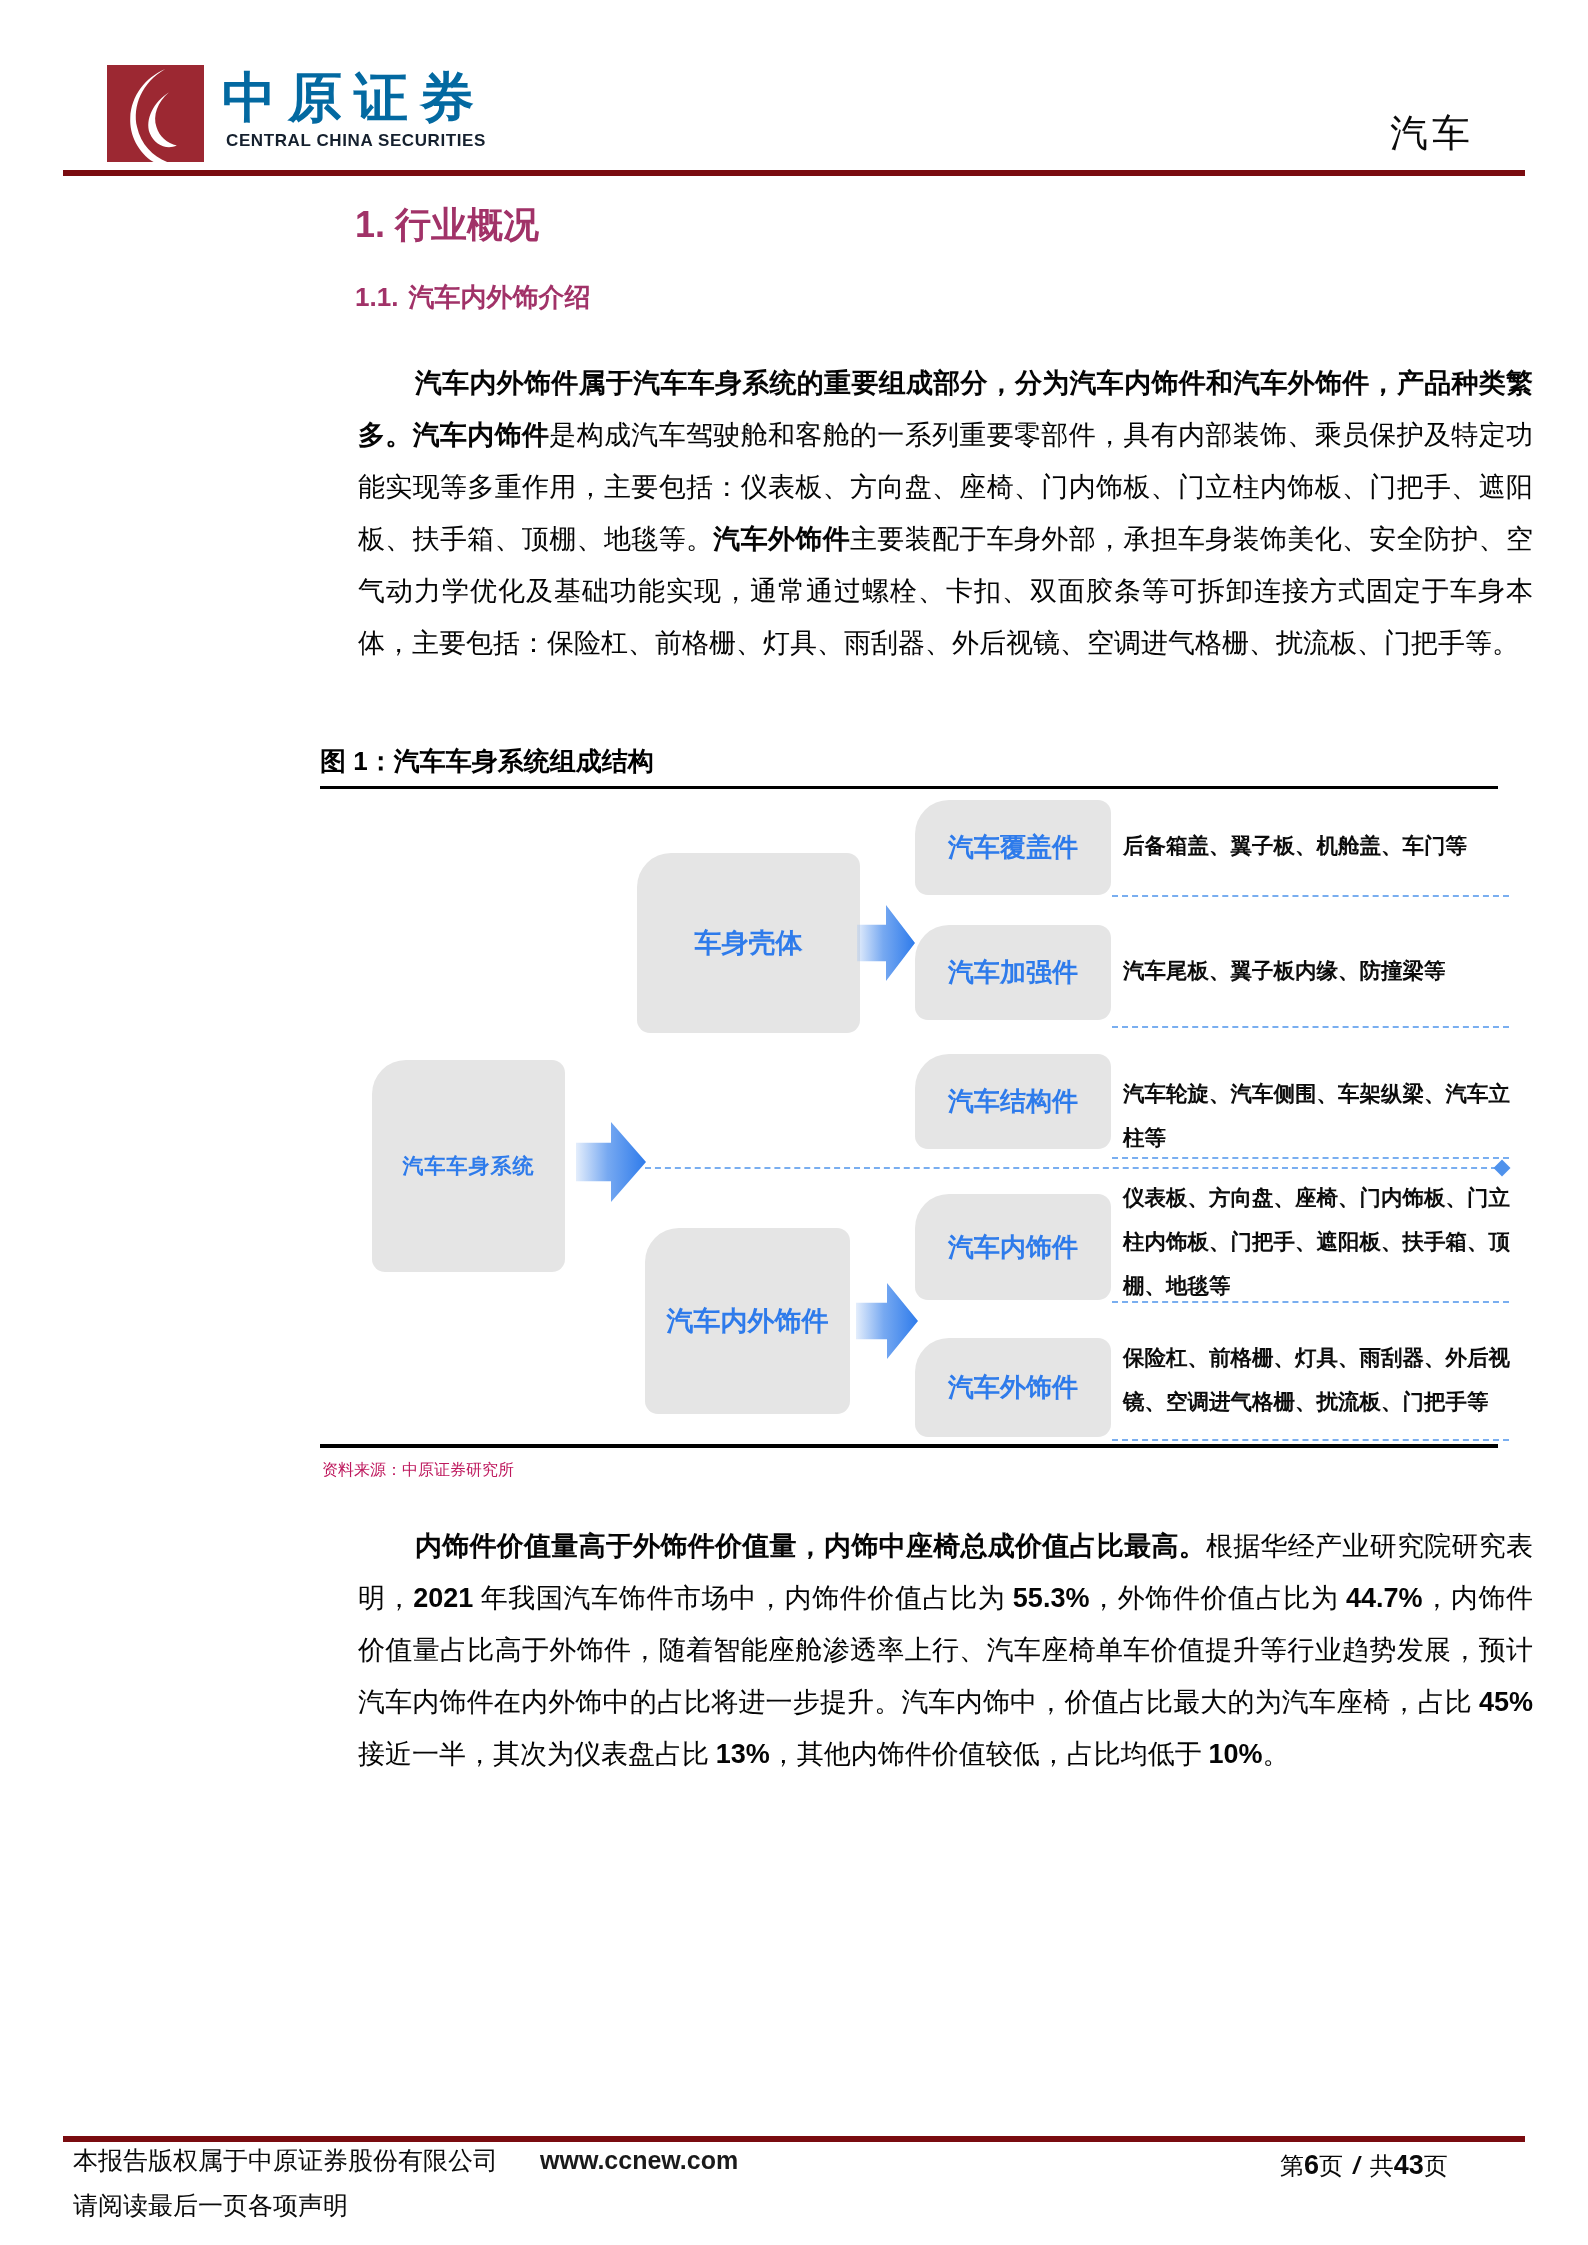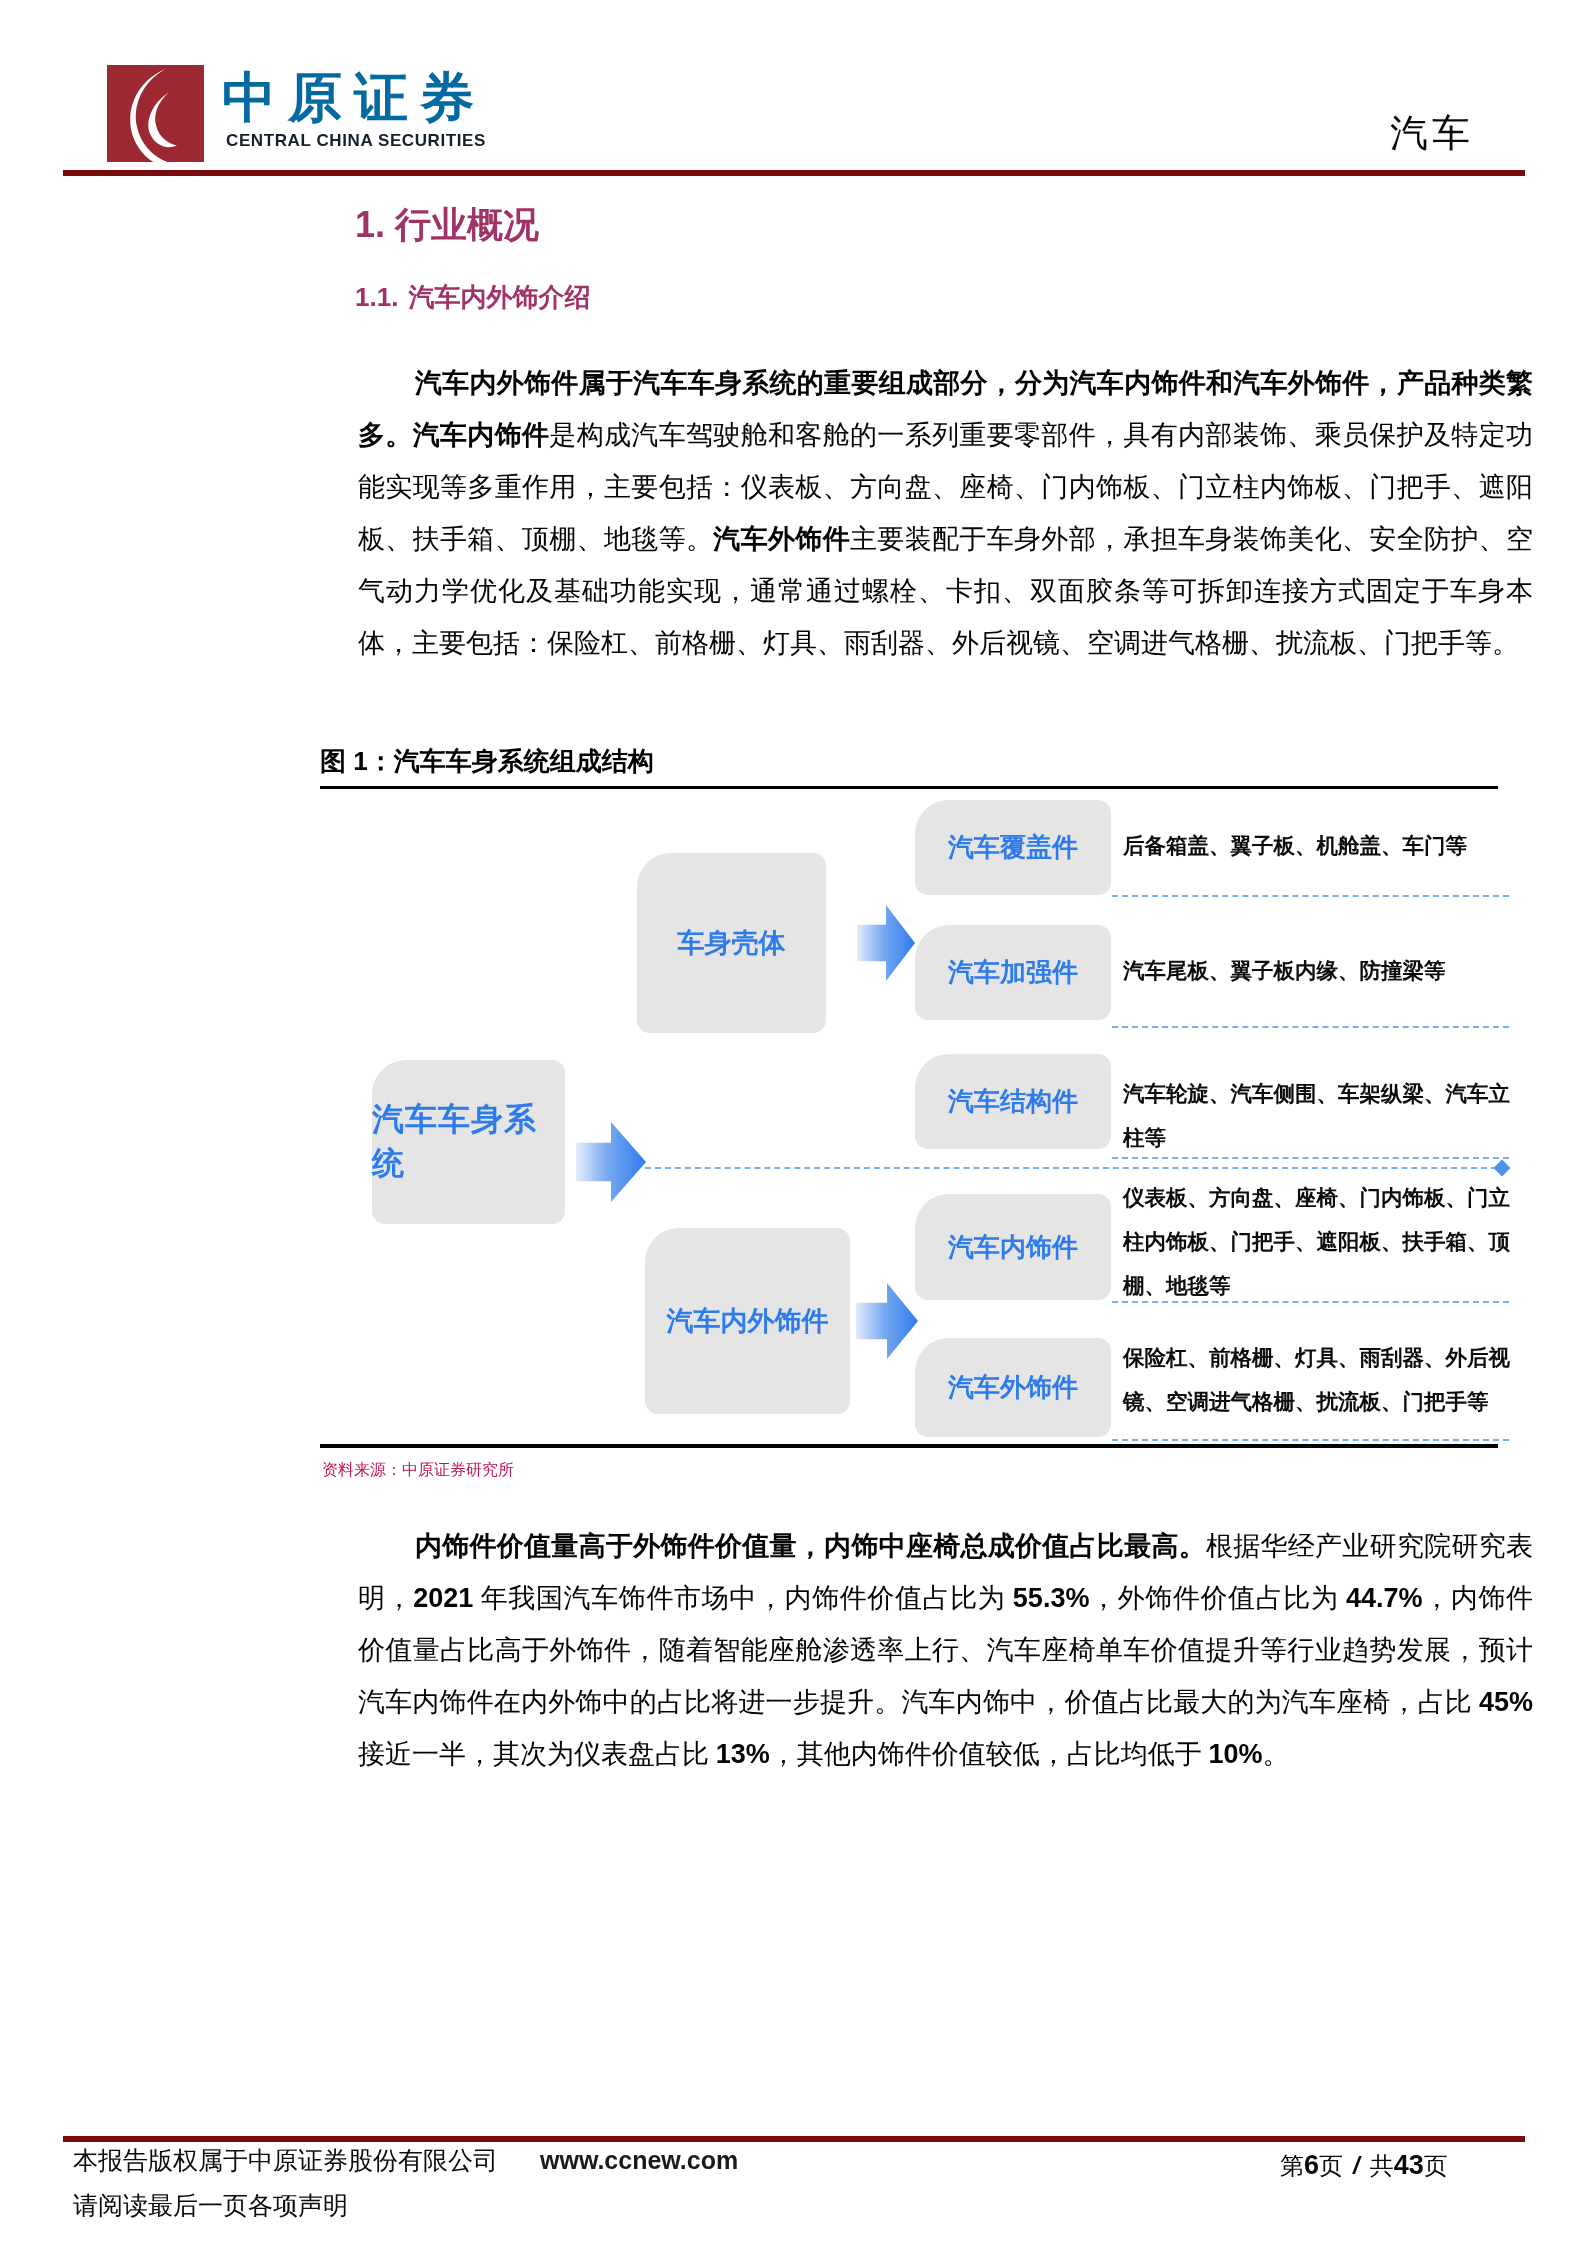--- a/index.html
+++ b/index.html
@@ -77,26 +77,26 @@
 
   <div class="abs para" style="top:357px;">
     <span class="b">汽车内外饰件属于汽车车身系统的重要组成部分，分为汽车内饰件和汽车外饰件，产品种类繁多。</span><span class="b">汽车内饰件</span><span>是构成汽车驾驶舱和客舱的一系列重要零部件，具有内部装饰、乘员保护及特定功能实现等多重作用，主要包括：仪表板、方向盘、座椅、门内饰板、门立柱内饰板、门把手、遮阳板、扶手箱、顶棚、地毯等。</span><span class="b">汽车外饰件</span><span>主要装配于车身外部，承担车身装饰美化、安全防护、空气动力学优化及基础功能实现，通常通过螺栓、卡扣、双面胶条等可拆卸连接方式固定于车身本体，主要包括：保险杠、前格栅、灯具、雨刮器、外后视镜、空调进气格栅、扰流板、门把手等。</span>
   </div>
 
   <div class="abs fig-caption">图 1：汽车车身系统组成结构</div>
   <div class="abs fig-rule" style="top:786px;height:3px;"></div>
 
   <div class="abs diagram">
 
-    <div class="dbox" style="left:12px;top:265px;width:193px;height:164px;font-size:32px;letter-spacing:1px;">汽车车身系统</div>
+    <div class="dbox" style="left:12px;top:265px;width:193px;height:212px;font-size:21px;letter-spacing:1px;">汽车车身系统</div>
     <div class="arrow" style="left:216px;top:327px;width:70px;height:80px;"></div>
     <div class="dash" style="left:285px;top:372px;width:852px;"></div>
     <div class="diamond" style="left:1136px;top:367px;"></div>
 
-    <div class="dbox" style="left:277px;top:58px;width:189px;height:180px;font-size:27px;">车身壳体</div>
+    <div class="dbox" style="left:277px;top:58px;width:223px;height:180px;font-size:27px;">车身壳体</div>
     <div class="arrow" style="left:497px;top:110px;width:58px;height:76px;"></div>
     <div class="dbox" style="left:285px;top:433px;width:205px;height:186px;font-size:27px;">汽车内外饰件</div>
     <div class="arrow" style="left:496px;top:488px;width:62px;height:76px;"></div>
 
     <div class="dbox" style="left:555px;top:5px;width:196px;height:95px;font-size:26px;">汽车覆盖件</div>
     <div class="dbox" style="left:555px;top:130px;width:196px;height:95px;font-size:26px;">汽车加强件</div>
     <div class="dbox" style="left:555px;top:259px;width:196px;height:95px;font-size:26px;">汽车结构件</div>
     <div class="dbox" style="left:555px;top:399px;width:196px;height:106px;font-size:26px;">汽车内饰件</div>
     <div class="dbox" style="left:555px;top:543px;width:196px;height:99px;font-size:26px;">汽车外饰件</div>
 

